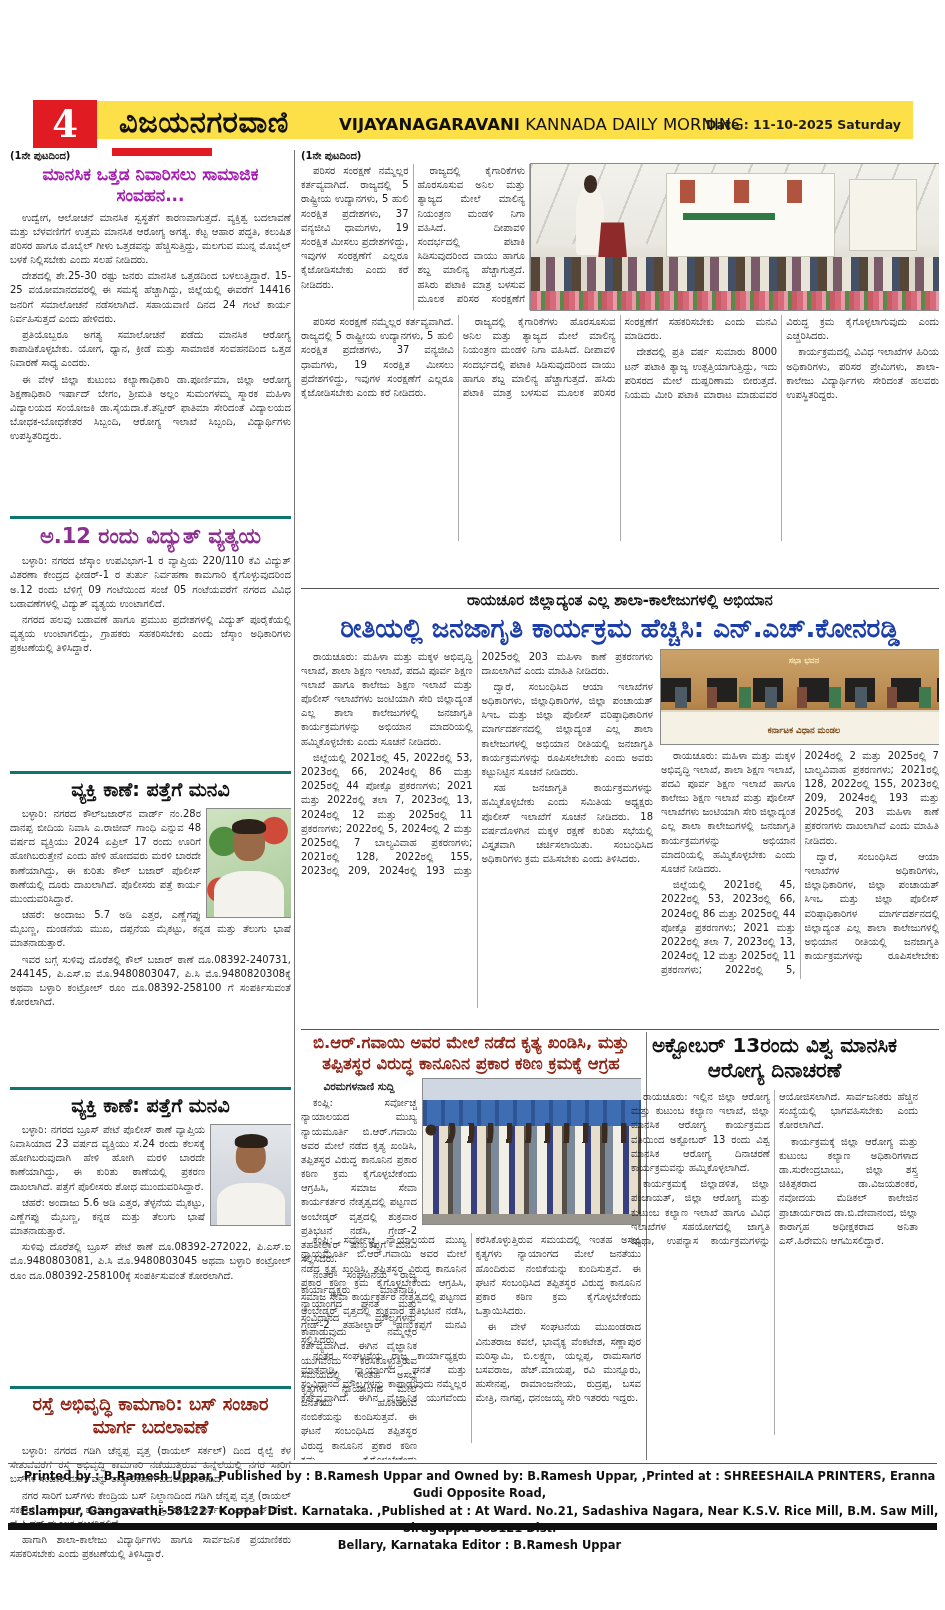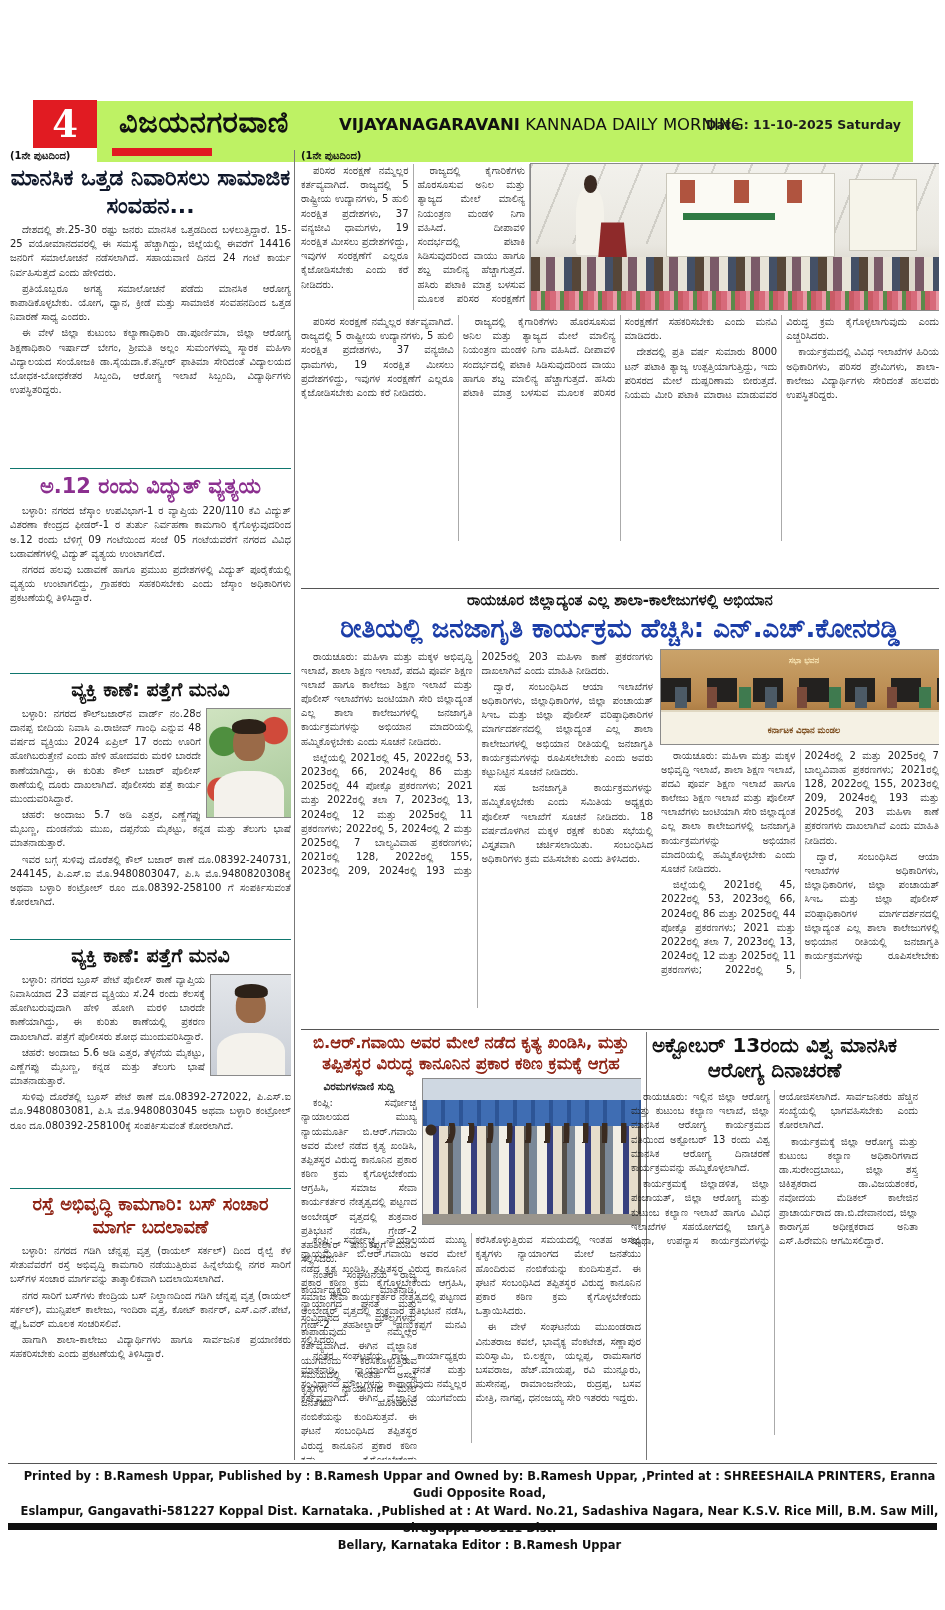--- a/index.html
+++ b/index.html
@@ -2,43 +2,43 @@
 <html><head>
 <meta charset="utf-8">
 <style>
   html,body{margin:0;padding:0;background:#888;}
   .page{position:relative;width:945px;height:1610px;background:#fff;margin:0 auto;
         font-family:"DejaVu Sans","Liberation Sans",sans-serif;color:#1c1c1c;overflow:hidden;}
   
   .pagenum{position:absolute;left:33px;top:100px;width:64px;height:48px;background:#e11b22;
            color:#fff;font-weight:bold;font-size:37px;display:flex;align-items:center;justify-content:center;
            font-family:"DejaVu Serif","Liberation Serif",serif;}
-  .mast-band{position:absolute;left:97px;top:101px;width:816px;height:61px;background:#bef264;}
+  .mast-band{position:absolute;left:97px;top:101px;width:816px;height:38px;background:#fde047;}
   .mast-kn{position:absolute;left:22px;top:4px;font-size:29px;font-weight:bold;color:#111;letter-spacing:.5px;}
   .mast-en{position:absolute;left:242px;top:14px;font-size:16.5px;color:#111;white-space:nowrap;}
   .mast-en b{font-weight:bold;}
   .mast-date{position:absolute;right:12px;top:16px;font-size:12.5px;font-weight:bold;white-space:nowrap;}
   .mast-underline{position:absolute;left:112px;top:148px;width:100px;height:8px;background:#e11b22;}
   
   .vrule{position:absolute;width:1px;background:#777;}
   .hrule{position:absolute;height:1px;background:#555;}
   .thickbar{position:absolute;left:8px;top:1523px;width:929px;height:7px;background:#101010;}
   
   .kicker{font-size:10px;font-weight:bold;color:#111;}
   .headline{font-weight:bold;text-align:center;line-height:1.25;}
   .body{font-size:10px;line-height:1.42;text-align:justify;color:#222;}
   .body p{margin:0 0 2px 0;text-indent:12px;}
   .cols2{column-count:2;column-gap:9px;column-rule:1px solid #aaa;}
   .cols4{column-count:4;column-gap:9px;column-rule:1px solid #aaa;}
   
   .colL{position:absolute;left:10px;top:150px;width:281px;}
   .art{overflow:hidden;position:relative;}
-  .sep{border-top:1px solid #0f766e;}
+  .sep{border-top:3px solid #0f766e;margin-top:48px;}
   .hA{height:318px;}  .hB{height:204px;}  .hC{height:265px;}  .hD{height:248px;}  .hE{height:275px;}
-  .head-black17{font-size:22px;color:#0f172a;margin:2px 0 4px;}
+  .head-black17{font-size:17px;color:#a21caf;margin:2px 0 4px;}
   .head-purple{font-size:21px;color:#8b2f8f;margin:4px 0 5px;}
   .head-black19{font-size:19px;color:#111;margin:4px 0 5px;}
   .head-maroon18{font-size:18px;color:#8e2314;margin:4px 0 6px;}
   
   .artF{position:absolute;left:301px;top:150px;width:638px;height:434px;overflow:hidden;}
   .head-green{font-size:19.5px;color:#14532d;margin:1px 0 4px;white-space:nowrap;overflow:hidden;}
   .f-row{position:relative;height:146px;margin-top:2px;}
   .f-text{width:224px;height:146px;}
   .f-bottom{margin-top:5px;height:226px;}
   
@@ -126,20 +126,21 @@
     <div class="mast-date">Date : 11-10-2025 Saturday</div>
   </div>
   <div class="mast-underline"></div>
 
   <div class="colL">
 
     <div class="art hA">
       <div class="kicker">(1ನೇ ಪುಟದಿಂದ)</div>
       <div class="headline head-black17">ಮಾನಸಿಕ ಒತ್ತಡ ನಿವಾರಿಸಲು ಸಾಮಾಜಿಕ ಸಂವಹನ...</div>
       <div class="body">
+          <p>ಉದ್ವೇಗ, ಆಲೋಚನೆ ಮಾನಸಿಕ ಸ್ವಸ್ಥತೆಗೆ ಕಾರಣವಾಗುತ್ತದೆ. ವ್ಯಕ್ತಿತ್ವ ಬದಲಾವಣೆ ಮತ್ತು ಬೆಳವಣಿಗೆಗೆ ಉತ್ತಮ ಮಾನಸಿಕ ಆರೋಗ್ಯ ಅಗತ್ಯ. ಕೆಟ್ಟ ಆಹಾರ ಪದ್ಧತಿ, ಕಲುಷಿತ ಪರಿಸರ ಹಾಗೂ ಮೊಬೈಲ್ ಗೀಳು ಒತ್ತಡವನ್ನು ಹೆಚ್ಚಿಸುತ್ತಿದ್ದು, ಮಲಗುವ ಮುನ್ನ ಮೊಬೈಲ್ ಬಳಕೆ ನಿಲ್ಲಿಸಬೇಕು ಎಂದು ಸಲಹೆ ನೀಡಿದರು.</p>
           <p>ದೇಶದಲ್ಲಿ ಶೇ.25-30 ರಷ್ಟು ಜನರು ಮಾನಸಿಕ ಒತ್ತಡದಿಂದ ಬಳಲುತ್ತಿದ್ದಾರೆ. 15-25 ವಯೋಮಾನದವರಲ್ಲಿ ಈ ಸಮಸ್ಯೆ ಹೆಚ್ಚಾಗಿದ್ದು, ಜಿಲ್ಲೆಯಲ್ಲಿ ಈವರೆಗೆ 14416 ಜನರಿಗೆ ಸಮಾಲೋಚನೆ ನಡೆಸಲಾಗಿದೆ. ಸಹಾಯವಾಣಿ ದಿನದ 24 ಗಂಟೆ ಕಾರ್ಯ ನಿರ್ವಹಿಸುತ್ತದೆ ಎಂದು ಹೇಳಿದರು.</p>
           <p>ಪ್ರತಿಯೊಬ್ಬರೂ ಅಗತ್ಯ ಸಮಾಲೋಚನೆ ಪಡೆದು ಮಾನಸಿಕ ಆರೋಗ್ಯ ಕಾಪಾಡಿಕೊಳ್ಳಬೇಕು. ಯೋಗ, ಧ್ಯಾನ, ಕ್ರೀಡೆ ಮತ್ತು ಸಾಮಾಜಿಕ ಸಂವಹನದಿಂದ ಒತ್ತಡ ನಿವಾರಣೆ ಸಾಧ್ಯ ಎಂದರು.</p>
           <p>ಈ ವೇಳೆ ಜಿಲ್ಲಾ ಕುಟುಂಬ ಕಲ್ಯಾಣಾಧಿಕಾರಿ ಡಾ.ಪೂರ್ಣಿಮಾ, ಜಿಲ್ಲಾ ಆರೋಗ್ಯ ಶಿಕ್ಷಣಾಧಿಕಾರಿ ಇರ್ಷಾದ್ ಬೇಗಂ, ಶ್ರೀಮತಿ ಅಲ್ಲಂ ಸುಮಂಗಳಮ್ಮ ಸ್ಮಾರಕ ಮಹಿಳಾ ವಿದ್ಯಾಲಯದ ಸಂಯೋಜಕಿ ಡಾ.ಸೈಯದಾ.ಕೆ.ತನ್ವೀರ್ ಫಾತಿಮಾ ಸೇರಿದಂತೆ ವಿದ್ಯಾಲಯದ ಬೋಧಕ-ಬೋಧಕೇತರ ಸಿಬ್ಬಂದಿ, ಆರೋಗ್ಯ ಇಲಾಖೆ ಸಿಬ್ಬಂದಿ, ವಿದ್ಯಾರ್ಥಿಗಳು ಉಪಸ್ಥಿತರಿದ್ದರು.</p>
         </div>
     </div>
 
     <div class="art hB sep">
       <div class="headline head-purple">ಅ.12 ರಂದು ವಿದ್ಯುತ್ ವ್ಯತ್ಯಯ</div>
       <div class="body">
           <p>ಬಳ್ಳಾರಿ: ನಗರದ ಜೆಸ್ಕಾಂ ಉಪವಿಭಾಗ-1 ರ ವ್ಯಾಪ್ತಿಯ 220/110 ಕೆವಿ ವಿದ್ಯುತ್ ವಿತರಣಾ ಕೇಂದ್ರದ ಫೀಡರ್-1 ರ ತುರ್ತು ನಿರ್ವಹಣಾ ಕಾಮಗಾರಿ ಕೈಗೊಳ್ಳುವುದರಿಂದ ಅ.12 ರಂದು ಬೆಳಿಗ್ಗೆ 09 ಗಂಟೆಯಿಂದ ಸಂಜೆ 05 ಗಂಟೆಯವರೆಗೆ ನಗರದ ವಿವಿಧ ಬಡಾವಣೆಗಳಲ್ಲಿ ವಿದ್ಯುತ್ ವ್ಯತ್ಯಯ ಉಂಟಾಗಲಿದೆ.</p>

